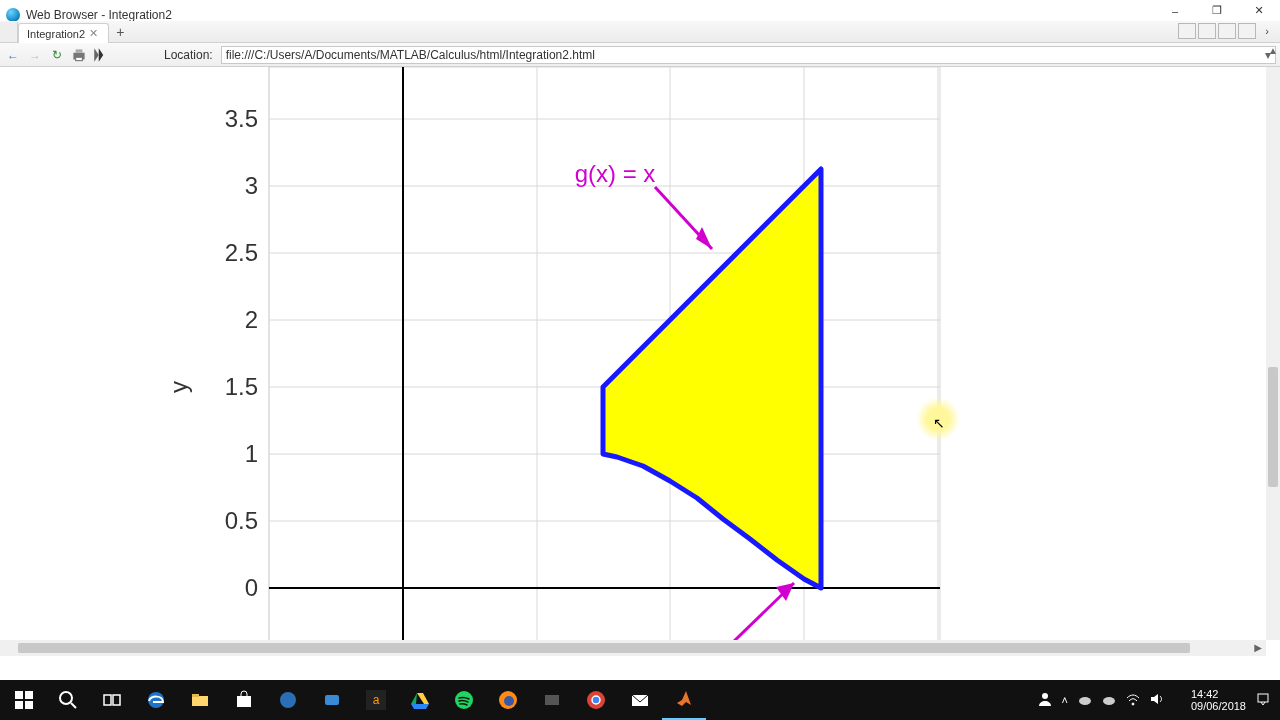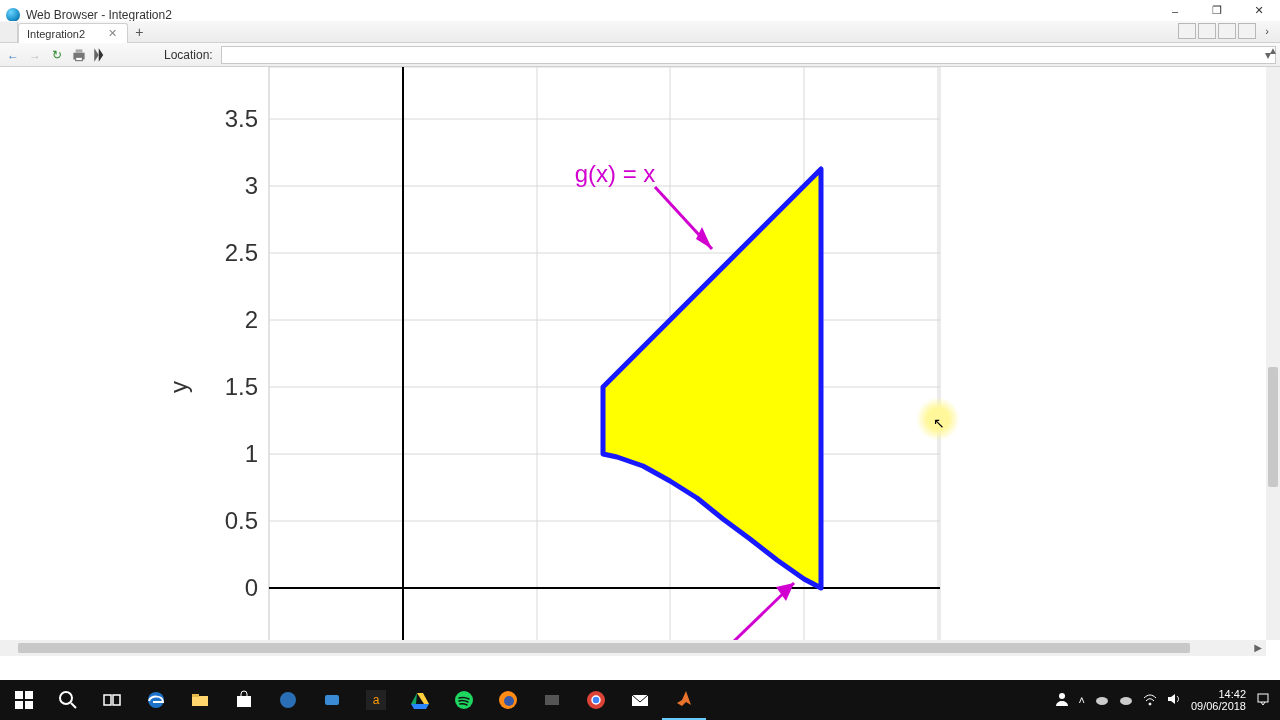--- a/index.html
+++ b/index.html
@@ -7,21 +7,21 @@
 
 
 .titlebar { position:absolute; left:0; top:0; right:0; height:30px; background:#fff; border-bottom:1px solid #e0e0e0; display:flex; align-items:center; font-size:12px; color:#333; }
 .titlebar .globe { width:14px; height:14px; border-radius:50%; background:radial-gradient(circle at 35% 30%,#6bd4ff,#1a8fc9 60%,#06456b); margin:0 6px; }
 .titlebar .wincontrols { position:absolute; right:0; top:0; display:flex; }
 .titlebar .wincontrols div { width:42px; height:21px; display:flex; align-items:center; justify-content:center; color:#333; font-size:11px; }
 
 
 .tabstrip { position:absolute; left:0; top:21px; right:0; height:22px; background:linear-gradient(#f7f7f7,#ececec); border-bottom:1px solid #d0d0d0; display:flex; align-items:flex-end; }
 .tabstrip .lead { width:18px; height:20px; border-right:1px solid #cfcfcf; background:#eee; }
-.tab { height:20px; padding:0 10px 0 8px; display:flex; align-items:center; gap:23px; font-size:11px; color:#333; background:#fff; border:1px solid #cfcfcf; border-bottom:none; border-radius:3px 3px 0 0; position:relative; top:1px; }
+.tab { height:20px; padding:0 10px 0 8px; display:flex; align-items:center; gap:4px; font-size:11px; color:#333; background:#fff; border:1px solid #cfcfcf; border-bottom:none; border-radius:3px 3px 0 0; position:relative; top:1px; }
 .tab .x { font-size:11px; color:#888; }
 .newtab { width:22px; height:20px; display:flex; align-items:center; justify-content:center; color:#555; font-size:14px; }
 .tabstrip .rightbtns { position:absolute; right:4px; top:2px; display:flex; gap:2px; }
 .tabstrip .rightbtns div { width:18px; height:16px; border:1px solid #b8b8b8; background:#f2f2f2; }
 .tabstrip .rightbtns .c { font-size:11px; color:#444; display:flex; align-items:center; justify-content:center; border:none; background:none; }
 
 
 .toolbar { position:absolute; left:0; top:43px; right:0; height:24px; background:linear-gradient(#f9f9f9,#efefef); border-bottom:1px solid #d0d0d0; display:flex; align-items:center; padding:0 4px; gap:4px; font-size:12px; color:#333; }
 .tbtn { width:18px; height:18px; display:flex; align-items:center; justify-content:center; color:#3b7bbf; }
 .tbtn.dim { color:#bbb; }
@@ -44,21 +44,21 @@
 
 .cursor-spot { position:absolute; width:44px; height:44px; border-radius:50%; background:radial-gradient(circle,#fff79a 0%,#fff79a 35%,rgba(255,247,154,0) 70%); }
 .cursor-arrow { position:absolute; font-size:14px; color:#000; transform:translate(-2px,-2px); }
 
 
 .taskbar { position:absolute; left:0; bottom:0; right:0; height:40px; background:#111; display:flex; align-items:center; padding:0 2px; }
 .taskbar .tb { width:44px; height:40px; display:flex; align-items:center; justify-content:center; color:#fff; }
 .taskbar .tb svg { width:20px; height:20px; }
 .taskbar .spacer { flex:1; }
 .tray { display:flex; align-items:center; gap:10px; color:#fff; font-size:11px; padding-right:8px; }
-.tray .clock { text-align:right; line-height:12px; }
+.tray .clock { line-height:12px;margin-left:17px; }
 .tray svg { width:14px; height:14px; }
 .taskbar .active { border-bottom:2px solid #6cf; }
 
 
 .midgap { position:absolute; left:0; right:0; bottom:40px; height:24px; background:#fff; }
 </style>
 </head>
 <body>
 
 <div class="titlebar">
@@ -99,20 +99,21 @@
       </svg>
   </div>
   <div class="tbtn dk">
     <svg viewBox="0 0 16 16">
         <path d="M6 2l4 6-4 6" fill="#333"></path>
         <path d="M2 2l4 6-4 6" fill="#666"></path>
       </svg>
   </div>
   <span class="loclabel">Location:</span>
   <div class="locbox">
+    <span>file:///C:/Users/A/Documents/MATLAB/Calculus/html/Integration2.html</span>
     <span style="flex:1"></span>
     <span class="dd">▾</span>
   </div>
   <div class="scrollcue">▲</div>
 </div>
 
 <div class="content">
   <svg class="chart" viewBox="0 0 1260 580">
 
     <rect x="269" y="0" width="671" height="580" fill="none" stroke="#d8d8d8" stroke-width="1"></rect>

